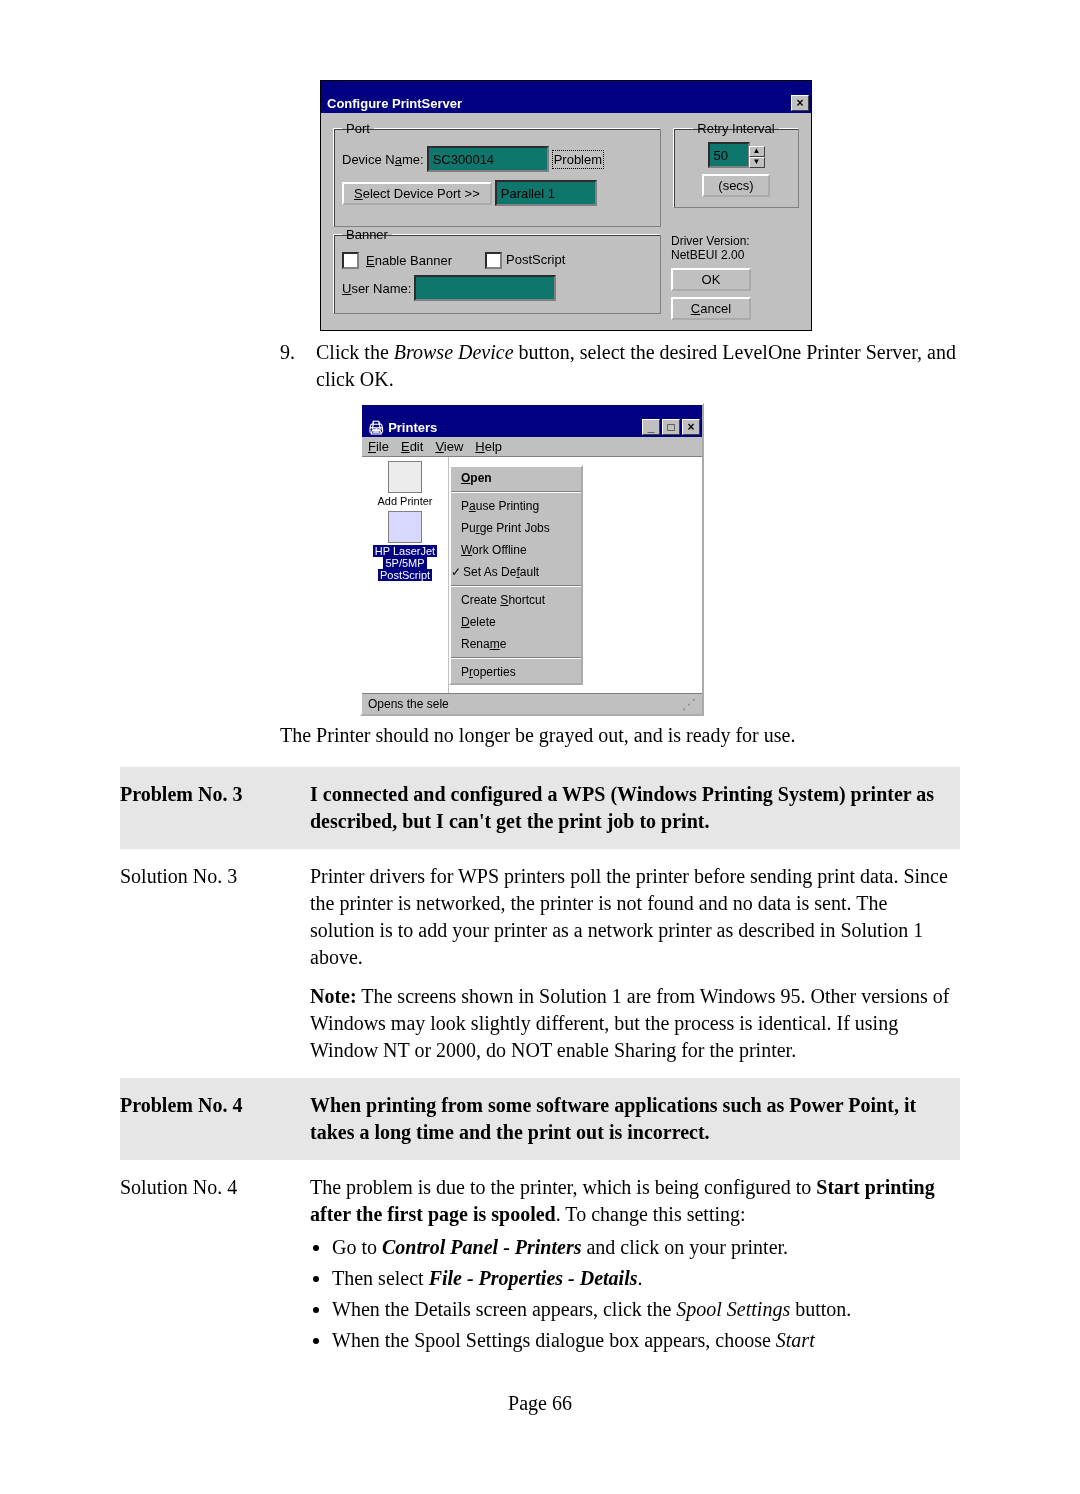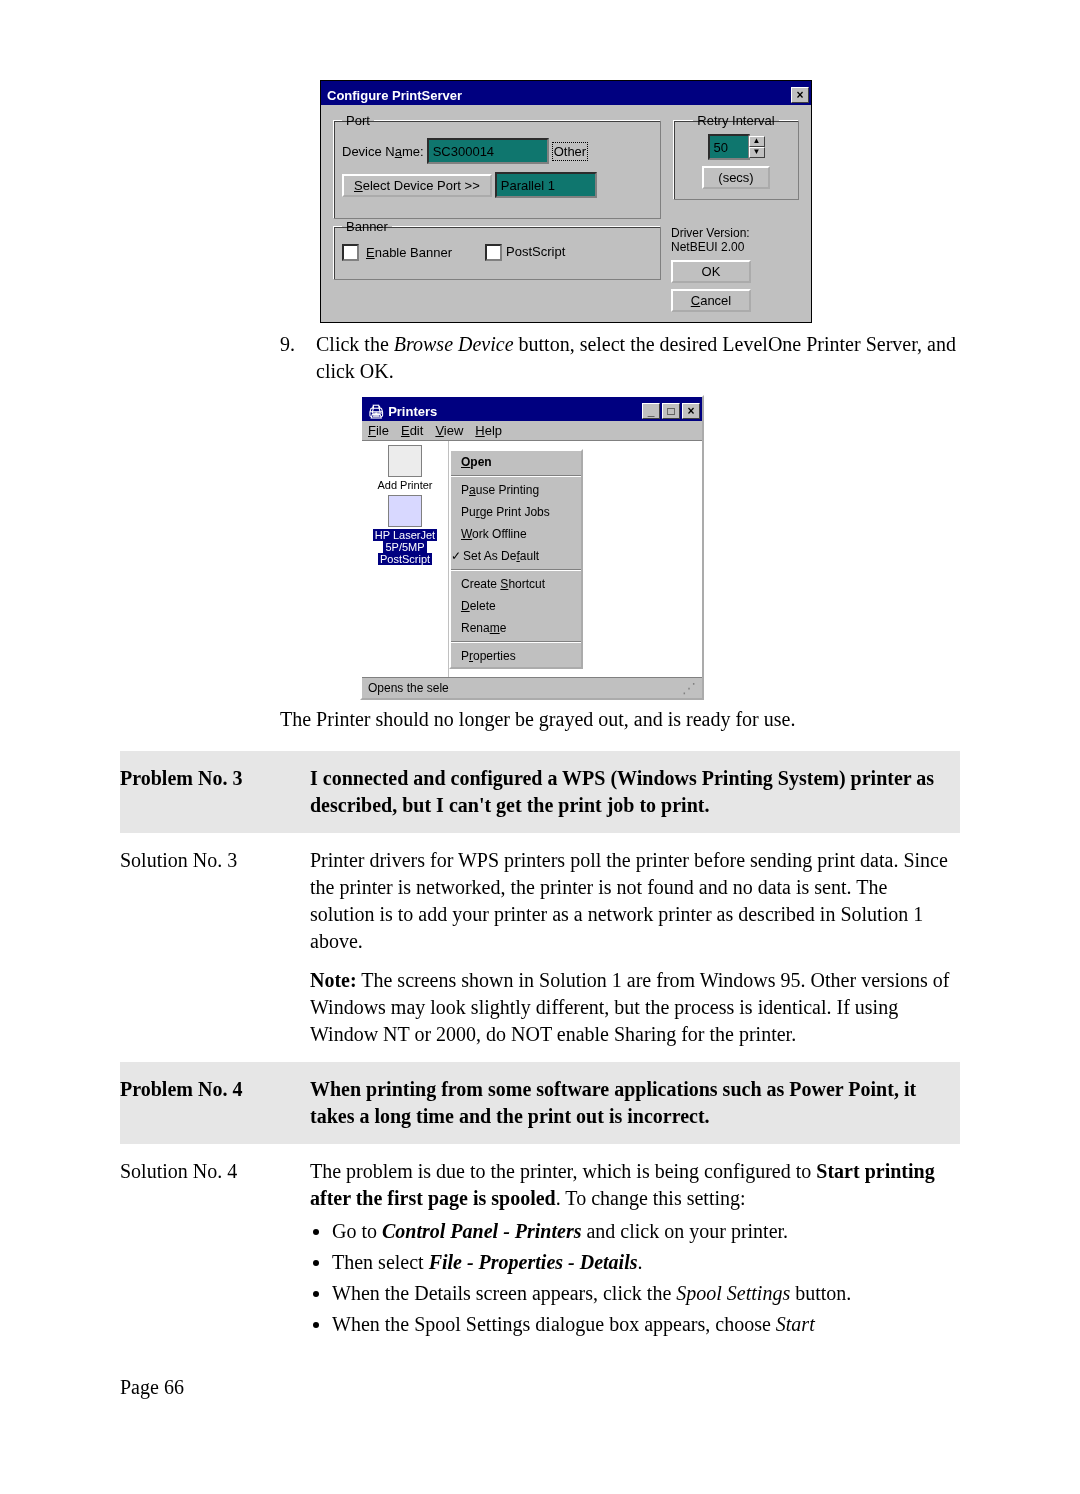--- a/index.html
+++ b/index.html
@@ -1,30 +1,30 @@
 <!DOCTYPE html>
 <html><head>
 <meta charset="utf-8">
 <style>
   html,body{margin:0;padding:0;background:#fff;font-family:"Times New Roman",Times,serif;font-size:20px;color:#000}
   .page{width:1080px;min-height:1494px;box-sizing:border-box;padding:80px 120px 40px 120px}
   .content{margin-left:160px}
   .dialog{width:490px;border:1px solid #000;background:#c0c0c0;font-family:"MS Sans Serif",Tahoma,sans-serif;font-size:13px;margin-left:40px}
-  .titlebar{background:#000080;color:#fff;display:flex;align-items:center;justify-content:space-between;padding:6px 2px 2px 6px;font-weight:bold}
+  .titlebar{background:#000080;color:#fff;display:flex;align-items:center;justify-content:space-between;padding:14px 2px 2px 6px;font-weight:bold}
   .closebox{width:16px;height:14px;background:#c0c0c0;border:1px solid #fff;border-right-color:#404040;border-bottom-color:#404040;display:flex;align-items:center;justify-content:center;font-size:12px;font-weight:bold;color:#000}
   .dbody{padding:8px 10px 10px 10px;display:flex;gap:8px}
   .leftcol{flex:1}
   .rightcol{width:130px;display:flex;flex-direction:column;gap:6px}
   fieldset.win{border:1px solid #808080;border-top-color:#fff;border-left-color:#fff;box-shadow:inset 1px 1px 0 #404040;padding:10px 8px 12px 8px}
   fieldset.win legend{padding:0 4px;color:#000}
   .row{display:flex;align-items:center;gap:3px;margin-bottom:8px}
   .winlbl{white-space:nowrap}
   .wininput{background:#0f766e;border:2px inset #808080;padding:2px 4px;font-family:inherit;font-size:13px;height:18px}
   .winbtn{background:#c0c0c0;border:2px outset #fff;padding:2px 10px;font-family:inherit;font-size:13px}
-  .spin{display:flex;align-items:center}
+  .spin{display:flex;align-items:flex-end}
   .spinbtns{display:flex;flex-direction:column;margin-left:-1px}
   .spinbtns div{width:14px;height:9px;background:#c0c0c0;border:1px solid #fff;border-right-color:#404040;border-bottom-color:#404040;font-size:8px;line-height:7px;text-align:center}
   .secs{display:inline-block;border:2px outset #fff;background:#c0c0c0;padding:2px 14px;margin-top:6px}
   .drv{font-size:12px;margin-top:20px}
   .chk{width:13px;height:13px;border:2px inset #808080;background:#fff;display:inline-block;vertical-align:middle;margin-right:4px}
   .ul{text-decoration:underline}
   .dashed{border:1px dotted #000;padding:1px}
 
   .printers{width:340px;border:2px outset #fff;background:#c0c0c0;font-family:"MS Sans Serif",Tahoma,sans-serif;font-size:13px;margin:4px 0 4px 80px}
   .printers .titlebar{font-weight:bold}
@@ -49,54 +49,58 @@
 
   table.qa{width:100%;border-collapse:collapse;margin-top:10px;font-size:20px}
   table.qa td{vertical-align:top;padding:14px 10px;line-height:1.35}
   table.qa td.lbl{width:170px;padding-left:0}
   tr.prob td{background:#e6e6e6;font-weight:bold}
   tr.prob td.lbl{font-weight:bold}
   ul.bull{margin:6px 0 0 0;padding-left:22px}
   ul.bull li{margin:4px 0}
   .i{font-style:italic}
   .b{font-weight:bold}
-  .pagenum{text-align:left;margin-top:20px;font-size:20px}
+  .pagenum{text-align:center;margin-top:20px;font-size:20px}
 </style>
 </head>
 <body>
 
 <div class="page">
   <div class="content">
 
     <div class="dialog">
       <div class="titlebar">
         <span>Configure PrintServer</span>
         <span class="closebox">×</span>
       </div>
       <div class="dbody">
         <div class="leftcol">
           <fieldset class="win">
             <legend>Port</legend>
             <div class="row">
               <span class="winlbl">Device N<span class="ul">a</span>me:</span>
               <input class="wininput" style="width: 110px;" value="SC300014">
-              <button class="winbtn dashed">Other</button>
+              <button class="winbtn dashed">Problem</button>
             </div>
             <div class="row">
               <button class="winbtn"><span class="ul">S</span>elect Device Port &gt;&gt;</button>
               <input class="wininput" style="width: 90px;" value="Parallel 1">
             </div>
           </fieldset>
           <div style="display:flex;gap:8px;align-items:flex-start">
             <fieldset class="win" style="flex:1">
               <legend>Banner</legend>
               <div class="row" style="margin-bottom:6px">
                 <span class="chk"></span>
                 <span><span class="ul">E</span>nable Banner</span>
                 <span style="margin-left:30px"><span class="chk"></span><span>PostScript</span></span>
+              </div>
+              <div class="row" style="margin-bottom:0">
+                <span class="winlbl"><span class="ul">U</span>ser Name:</span>
+                <input class="wininput" style="width: 130px;">
               </div>
             </fieldset>
           </div>
         </div>
         <div class="rightcol">
           <fieldset class="win" style="text-align:center;padding:6px 6px 10px 6px">
             <legend>Retry Interval</legend>
             <div class="spin" style="justify-content:center">
               <input class="wininput" style="width: 30px; text-align: left;" value="50">
               <div class="spinbtns">

